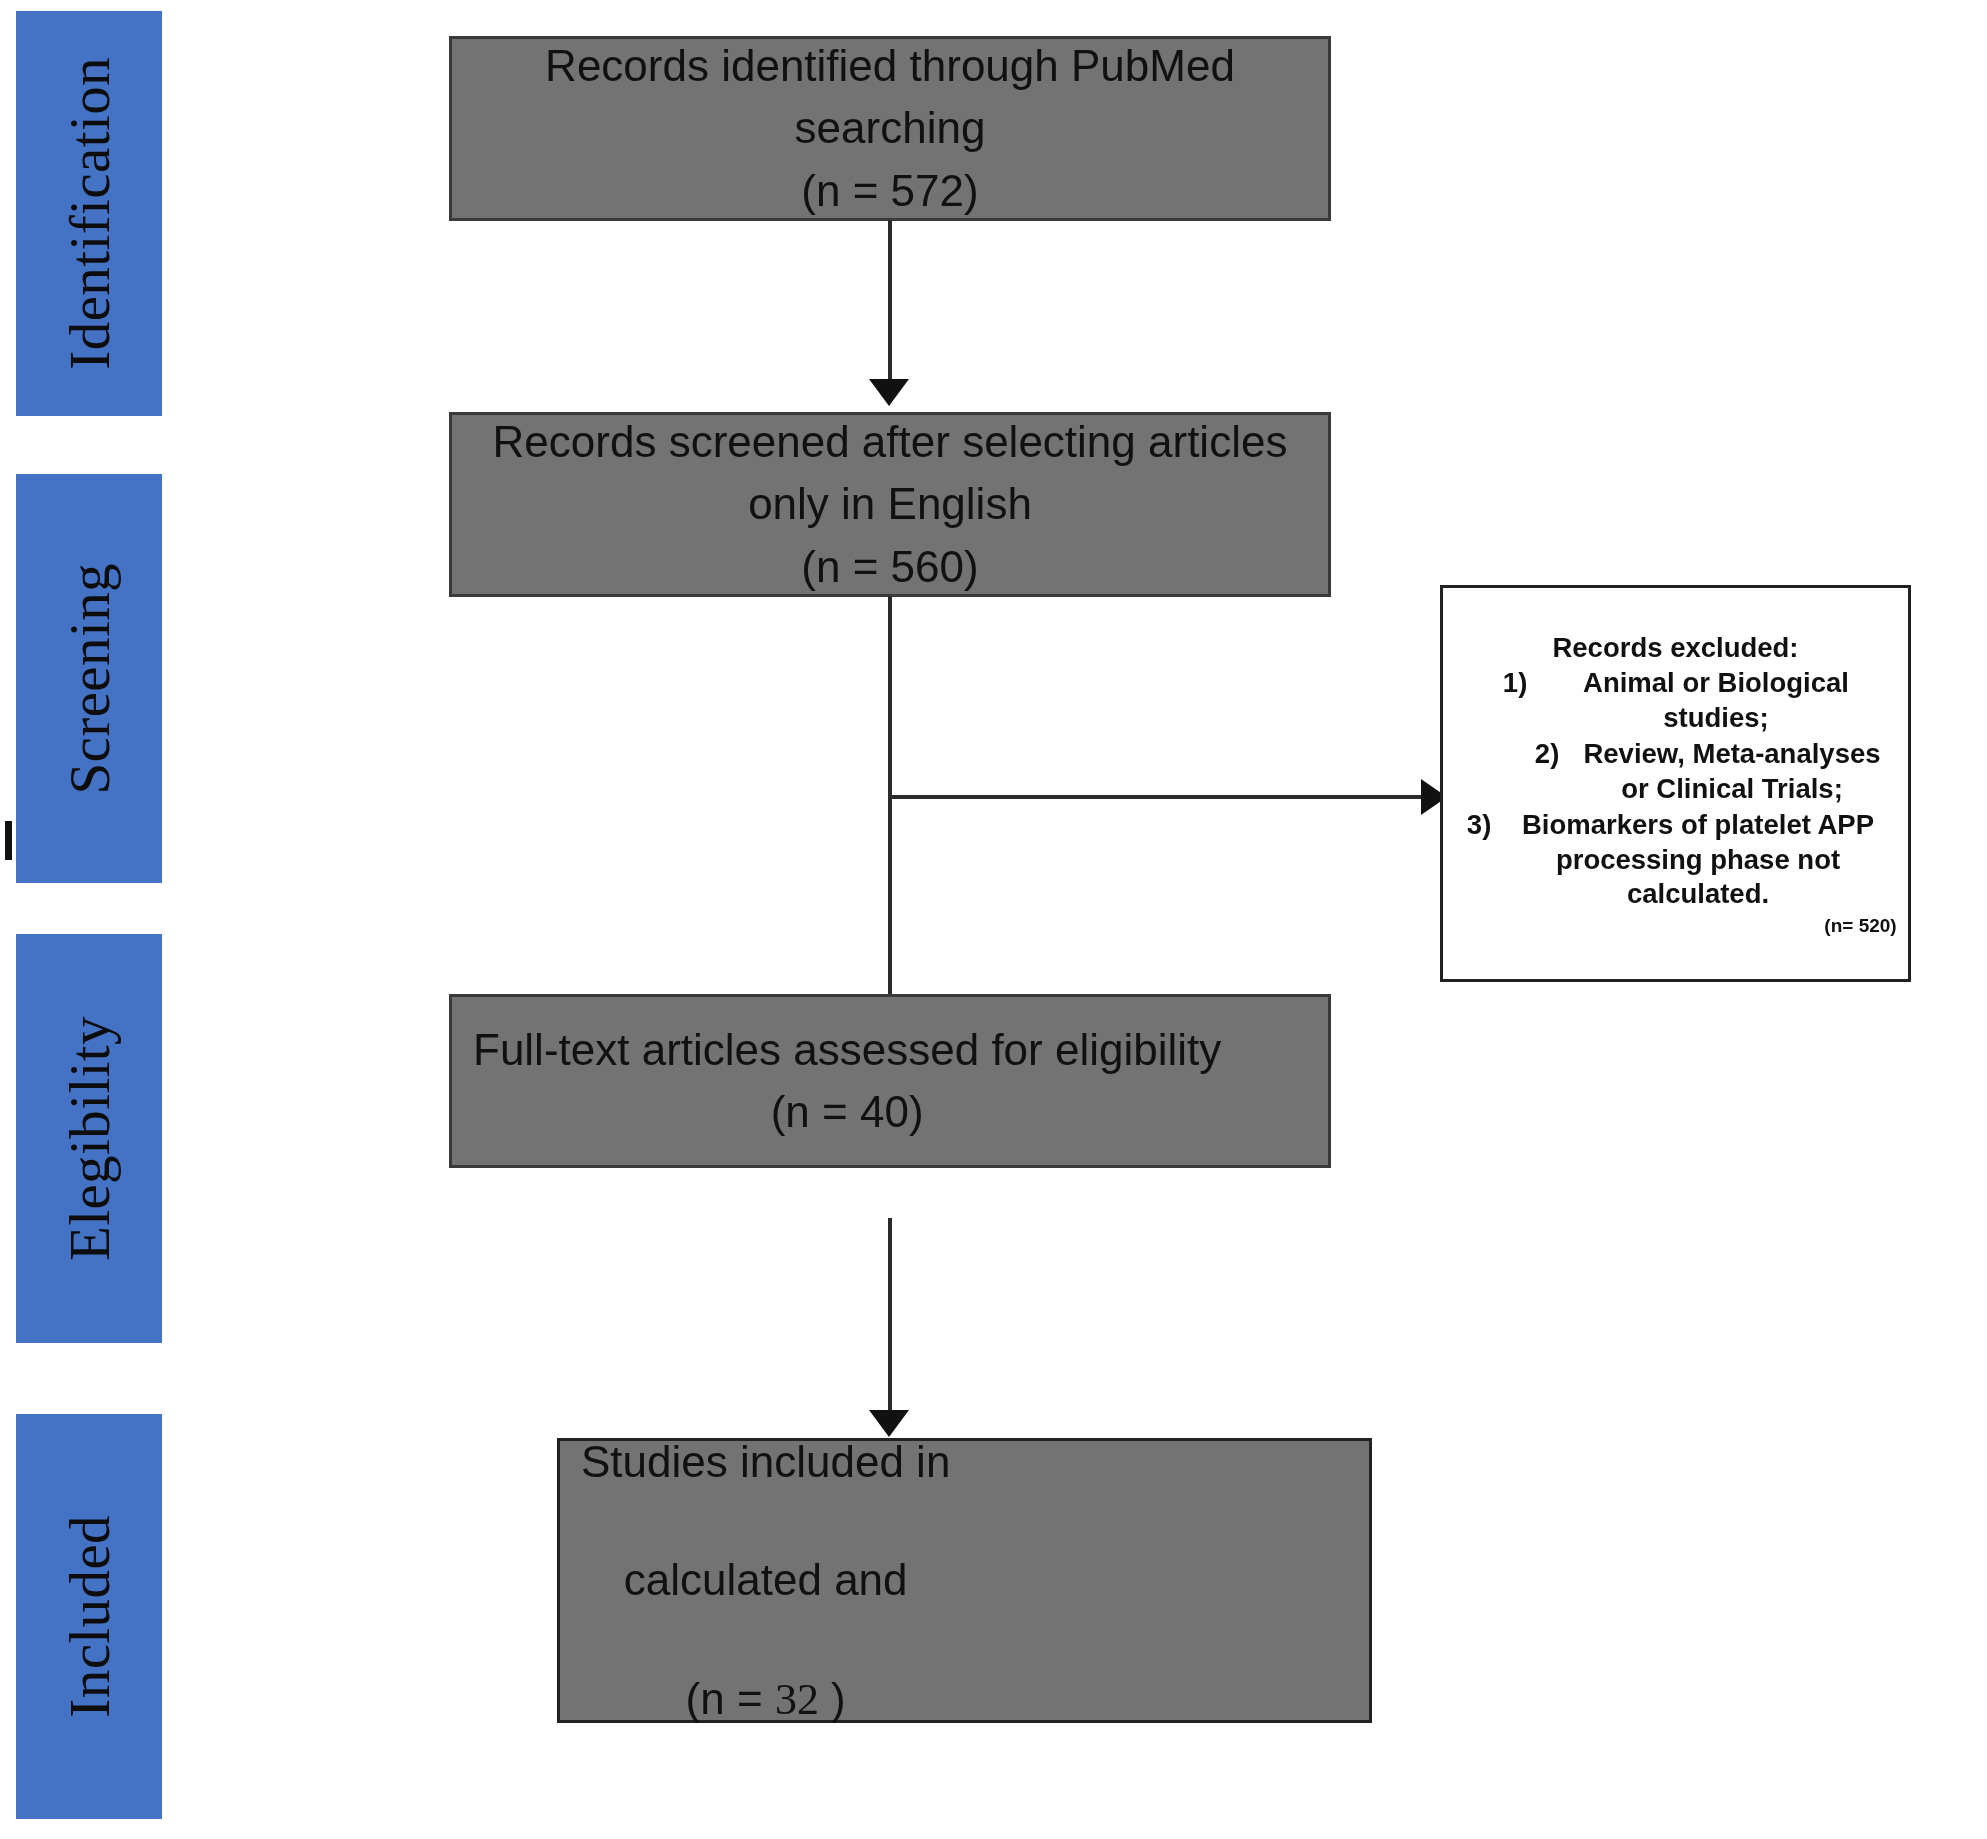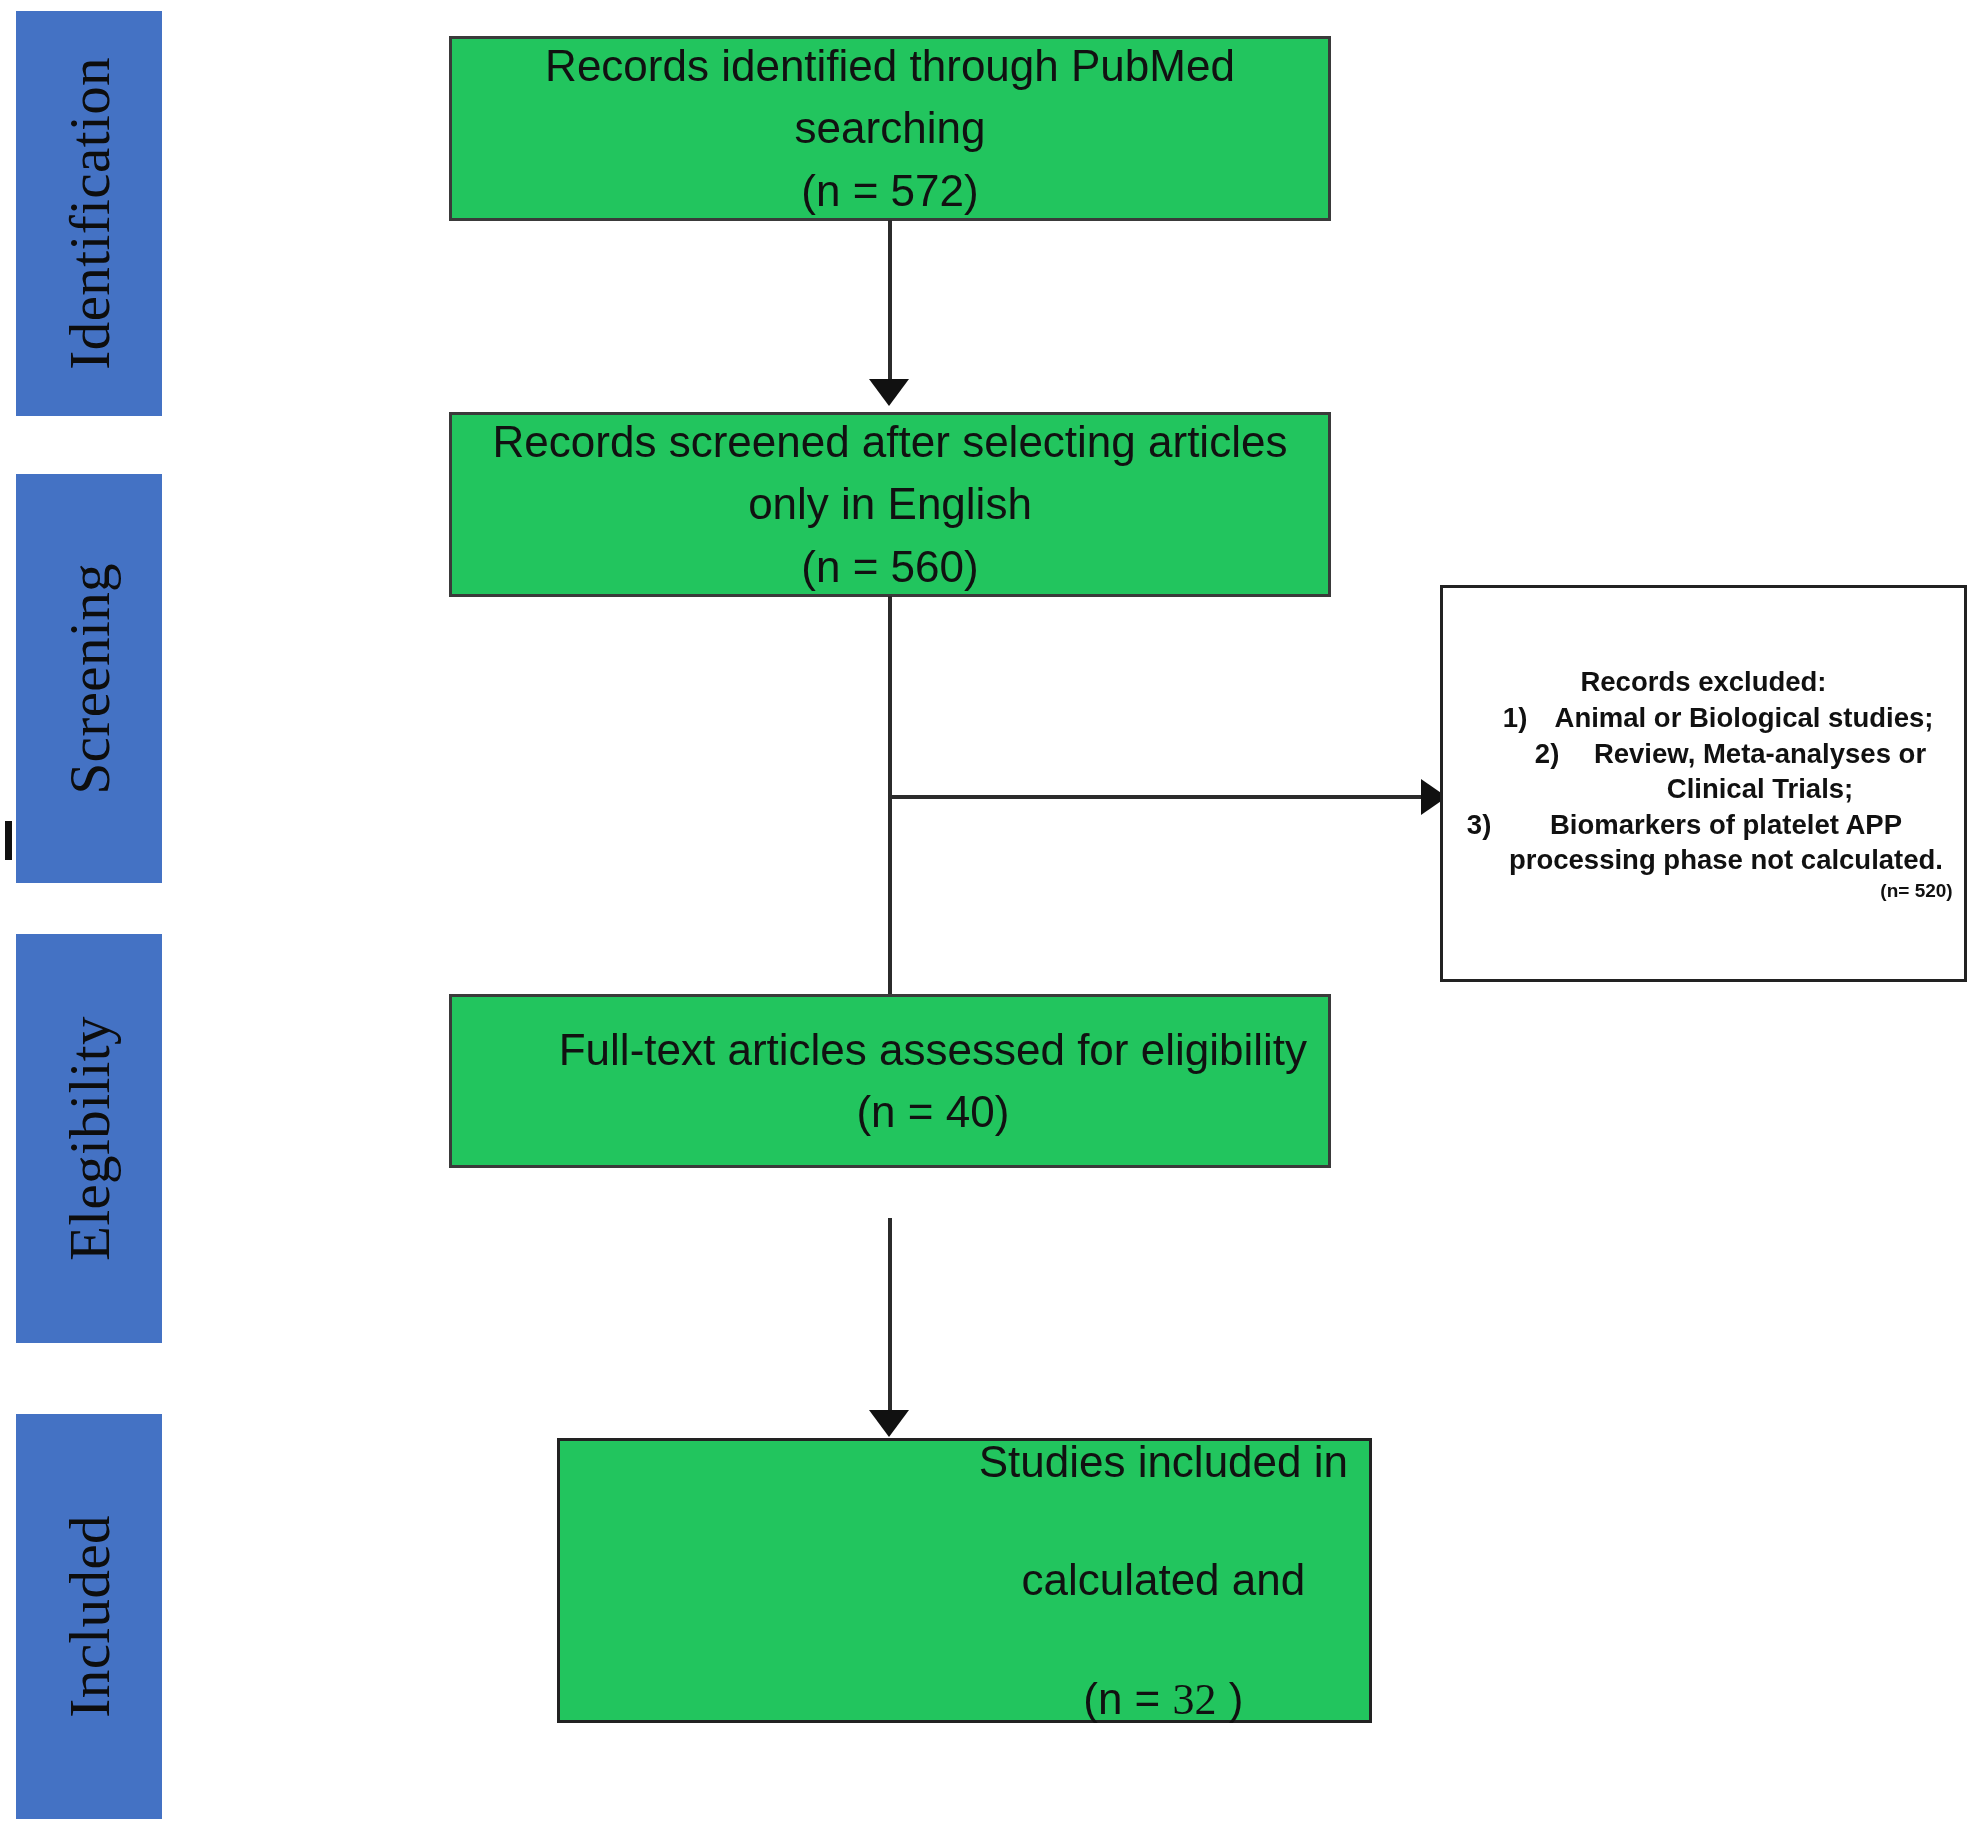--- a/index.html
+++ b/index.html
@@ -35,26 +35,26 @@
   }
 
   .tick-mark {
     position: absolute;
     background: #111111;
   }
 
   
   .flow-box {
     position: absolute;
-    background: #22c55e;
+    background: #737373;
     border: 3.2px solid #3a3a3a;
     box-sizing: border-box;
     display: flex;
     align-items: center;
-    justify-content: flex-end;
+    justify-content: flex-start;
     text-align: center;
   }
   .flow-box-text {
     font-family: "Liberation Sans", sans-serif;
     font-weight: 400;
     color: #111111;
     line-height: 1.42;
     padding: 0 21px;
     white-space: pre-line;
   }
@@ -172,21 +172,21 @@
   <div class="flow-box-text" style="font-size:44px;">Records screened after selecting articles only in English
 (n = 560)</div>
 </div>
 
 <div class="v-line" style="left:888px; top:596px; width:4px; height:421px;"></div>
 <div class="arrow-down" style="left:869px; top:1014px;"></div>
 
 <div class="h-line" style="left:888px; top:795px; width:559px; height:4px;"></div>
 <div class="arrow-right" style="left:1421px; top:779px;"></div>
 
-<div class="excluded-box" style="left:1440px; top:585px; width:527px; height:397px;">
+<div class="excluded-box" style="left:1440px; top:585px; width:471px; height:397px;">
   <div class="excluded-inner">
     <div class="excluded-title">Records excluded:</div>
 
     <div class="excluded-item">
       <span class="excluded-num n1">1)</span>
       <span class="excluded-text">Animal or Biological studies;</span>
     </div>
 
     <div class="excluded-item">
       <span class="excluded-num n2">2)</span>

